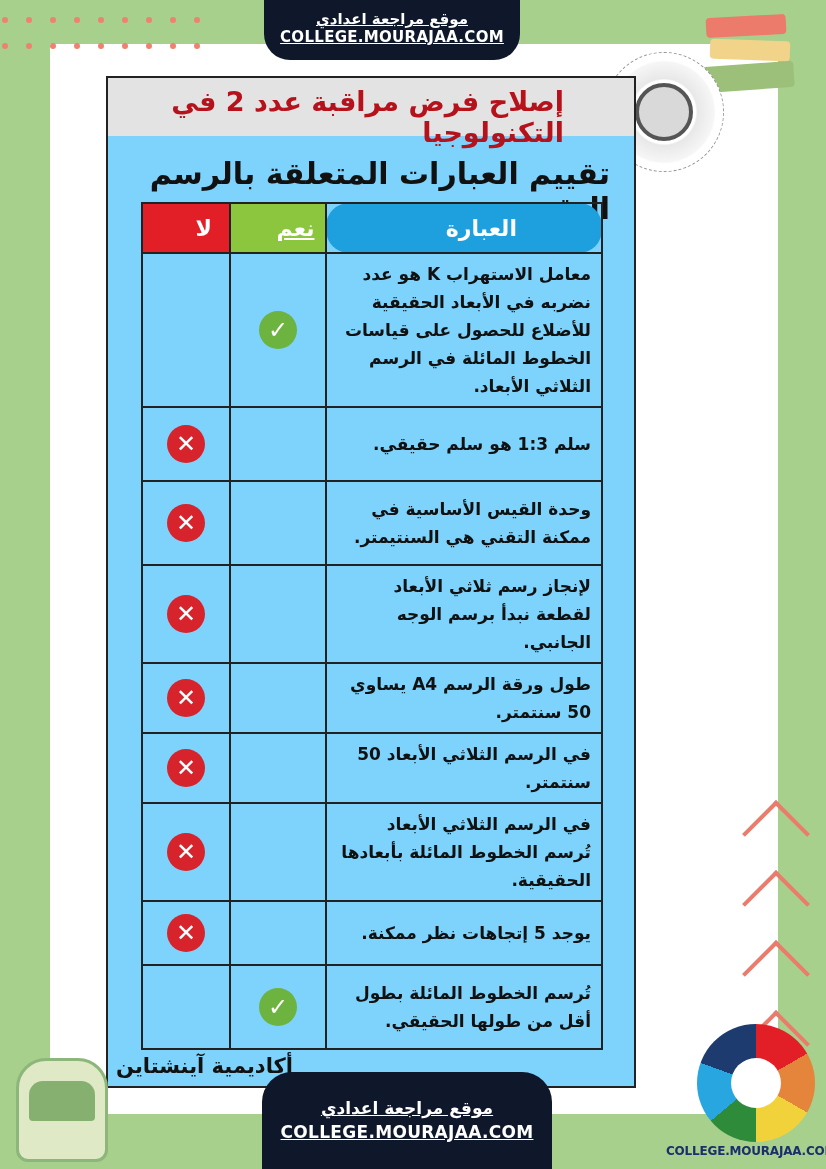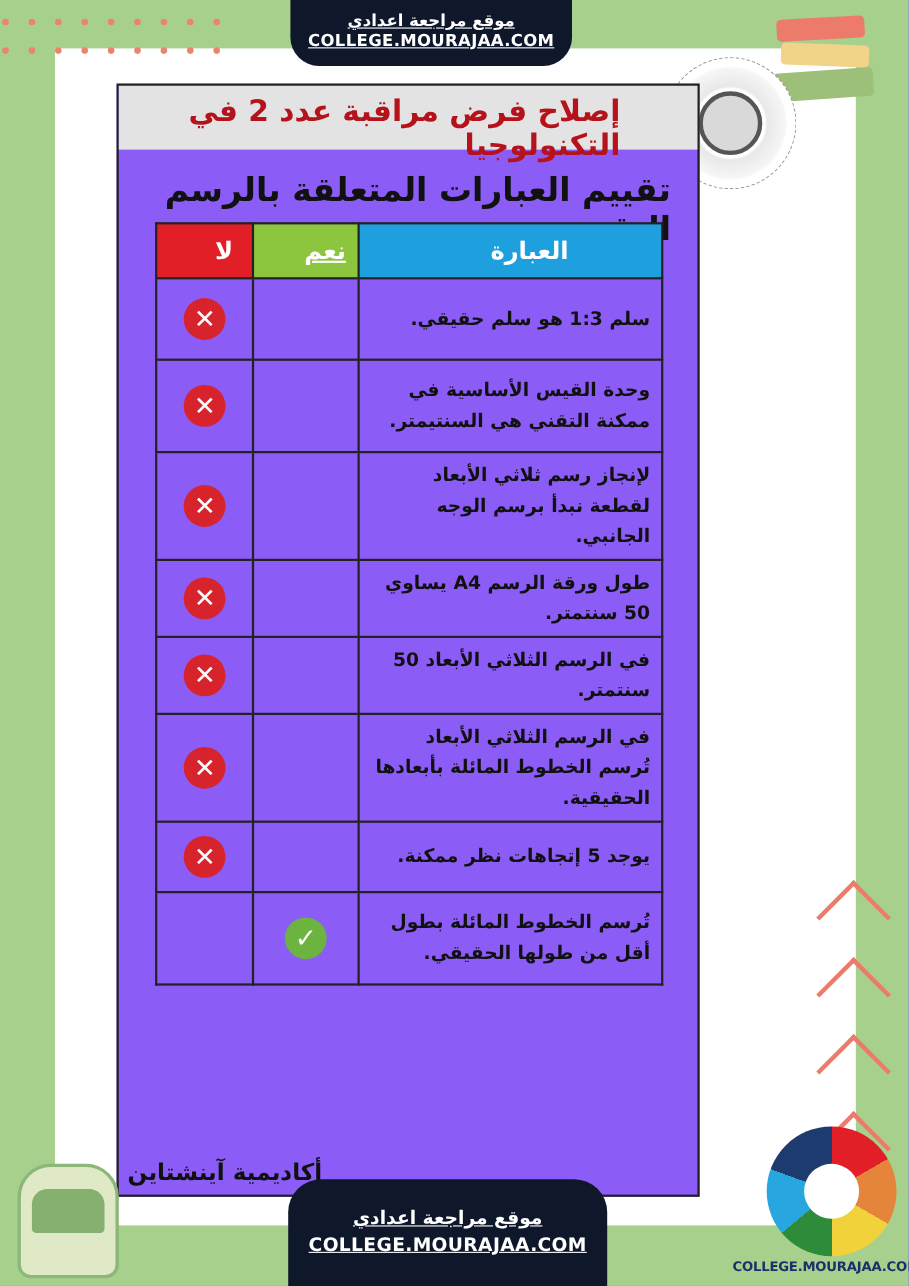--- a/index.html
+++ b/index.html
@@ -8,28 +8,28 @@
   .dots { position:absolute; left:0; height:6px; width:200px; }
   .dots span { position:absolute; top:0; width:6px; height:6px; border-radius:50%; background:#ee8270; }
   .banner { position:absolute; background:#0f172a; color:#fff; text-align:center; font-weight:bold; }
   .banner-top { left:264px; top:0; width:256px; height:60px; border-radius:0 0 26px 26px; }
   .banner-bottom { left:262px; top:1072px; width:290px; height:97px; border-radius:30px 30px 0 0; }
   .banner .l1 { font-size:15px; text-decoration:underline; direction:rtl; }
   .banner .l2 { font-size:15px; text-decoration:underline; letter-spacing:0.3px; }
   .banner-top .l1 { margin-top:10px; }
   .banner-bottom .l1 { margin-top:26px; font-size:17px; }
   .banner-bottom .l2 { font-size:17px; margin-top:4px; }
-  .doc { position:absolute; left:106px; top:76px; width:526px; height:1008px; border:2px solid #222; background:#8b5cf6; }
+  .doc { position:absolute; left:106px; top:76px; width:526px; height:1008px; border:2px solid #222; background:#7dd3fc; }
   .doc-head { position:absolute; left:0; top:0; width:526px; height:58px; background:#e3e3e3; }
   .doc-head-title { position:absolute; right:70px; top:8px; font-size:27px; font-weight:bold; color:#b5121b; direction:rtl; }
   .section-title { position:absolute; right:24px; top:78px; font-size:30px; font-weight:bold; color:#111; direction:rtl; }
   table.grid { position:absolute; left:33px; top:124px; width:462px; border-collapse:collapse; direction:rtl; }
   table.grid th, table.grid td { border:2px solid #222; }
   table.grid th { height:46px; color:#fff; font-size:22px; font-weight:bold;padding-left:36px; }
-  th.c-stmt { background:#1ea0de; width:322px; }
+  th.c-stmt { background:#1ea0de; width:322px;border-radius:23px; }
   th.c-yes { background:#8cc63f; width:66px;text-decoration:underline; }
   th.c-no { background:#e21f26; width:66px; }
   td.stmt { font-size:17px; font-weight:bold; color:#111; text-align:right; padding:6px 10px 6px 8px; line-height:28px; }
   td.mark { text-align:center; vertical-align:middle; }
   .icon-circle { display:inline-block; width:38px; height:38px; border-radius:50%; color:#fff; font-size:24px; line-height:38px; text-align:center; font-weight:bold; }
   .icon-check { background:#6db33f; }
   .icon-x { background:#d7232b; }
   .footer-brand { position:absolute; left:8px; bottom:8px; font-size:21px; font-weight:bold; color:#111; direction:rtl; }
   .einstein { position:absolute; left:604px; top:52px; width:118px; height:118px; border-radius:50%; border:1px dashed #999; background:radial-gradient(circle, #fff 38%, #e8e8e8 40%, #f6f6f6 60%, #fff 62%); }
   .einstein .inner { position:absolute; left:30px; top:30px; width:58px; height:58px; border-radius:50%; background:#d9d9d9; border:4px solid #555; box-sizing:border-box; }
@@ -94,20 +94,25 @@
 
   <table class="grid">
     <thead>
       <tr>
         <th class="c-stmt">العبارة</th>
         <th class="c-yes">نعم</th>
         <th class="c-no">لا</th>
       </tr>
     </thead>
     <tbody>
+      <tr style="height:104px">
+        <td class="stmt">معامل الاستهراب K هو عدد نضربه في الأبعاد الحقيقية للأضلاع للحصول على قياسات الخطوط المائلة في الرسم الثلاثي الأبعاد.</td>
+        <td class="mark"><span class="icon-circle icon-check">✓</span></td>
+        <td class="mark"></td>
+      </tr>
       <tr style="height:74px">
         <td class="stmt">سلم 1:3 هو سلم حقيقي.</td>
         <td class="mark"></td>
         <td class="mark"><span class="icon-circle icon-x">✕</span></td>
       </tr>
       <tr style="height:84px">
         <td class="stmt">وحدة القيس الأساسية في ممكنة التقني هي السنتيمتر.</td>
         <td class="mark"></td>
         <td class="mark"><span class="icon-circle icon-x">✕</span></td>
       </tr>

